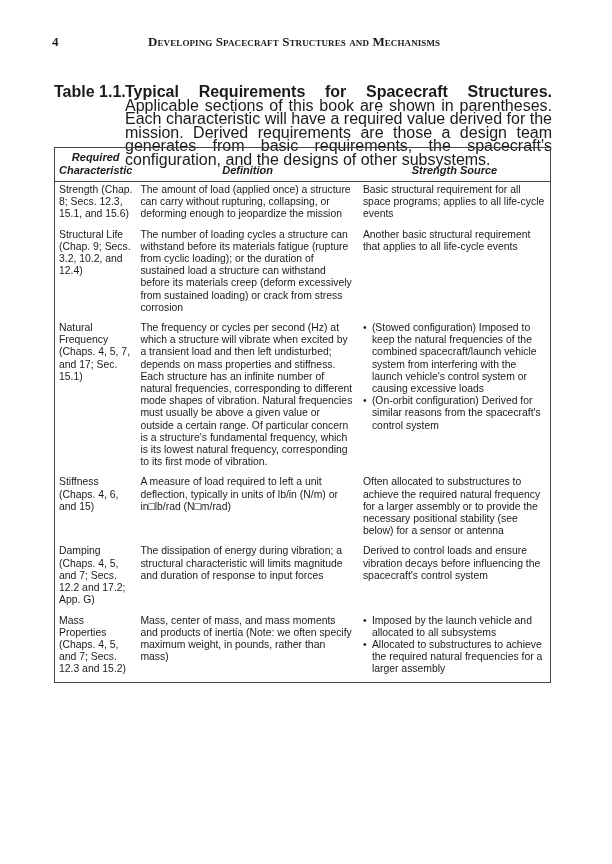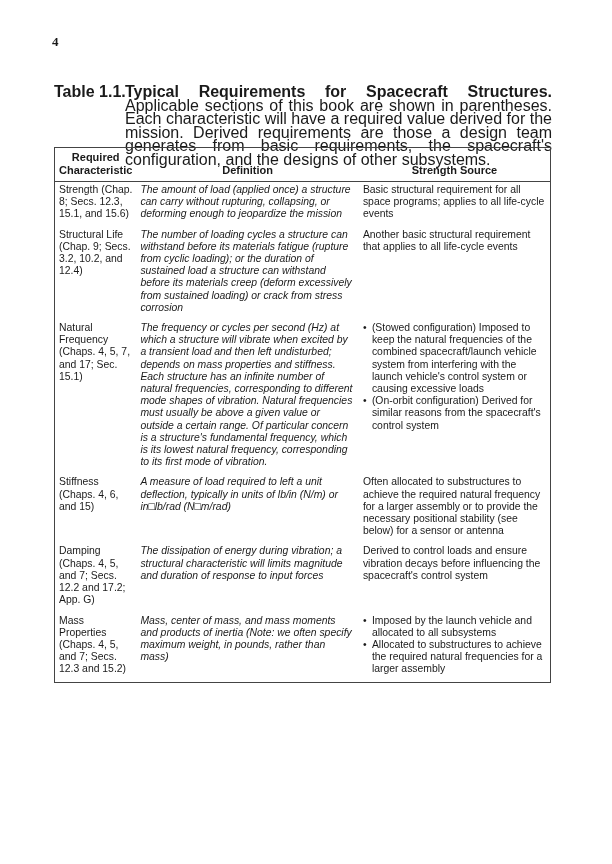--- a/index.html
+++ b/index.html
@@ -5,37 +5,38 @@
   html, body { margin: 0; padding: 0; background: #ffffff; }
   body { width: 612px; height: 864px; position: relative; overflow: hidden; color: #1a1a1a; }
   .running-head { position: absolute; top: 34px; left: 0; width: 612px; height: 20px; }
   .page-num { position: absolute; left: 52px; top: 0; font-family: "Liberation Serif", serif; font-weight: bold; font-size: 13px; }
   .book-title { position: absolute; left: 148px; top: 0; font-family: "Liberation Serif", serif; font-weight: bold; font-size: 13px; font-variant: small-caps; letter-spacing: 0.1px; }
   .caption { position: absolute; top: 85px; left: 54px; width: 498px; font-family: "Liberation Sans", sans-serif; font-size: 16px; line-height: 13.5px; }
   .caption .cap-label { position: absolute; left: 0; top: 0; font-weight: bold; }
   .caption .cap-text { margin-left: 71px; text-align: justify; }
   .caption .cap-bold { font-weight: bold; }
   table.req { position: absolute; top: 147px; left: 54px; width: 497px; border-collapse: collapse; border: 1.3px solid #444; font-family: "Liberation Sans", sans-serif; font-size: 10.4px; line-height: 12.2px; }
-  table.req th { font-weight: bold; font-size: 11px; line-height: 13px; padding: 3px 4px 4px 4px; border-bottom: 1px solid #444; text-align: center; vertical-align: bottom; }
+  table.req th { font-weight: bold; font-size: 11px; line-height: 13px; padding: 3px 4px 4px 4px; border-bottom: 1px solid #444; text-align: center; vertical-align: bottom; font-style: italic; }
   table.req td { vertical-align: top; padding: 2px 4px 6px 4px; }
   col.c1 { width: 74px; }
   col.c2 { width: 228px; }
   col.c3 { width: 195px; }
-  td.def { padding-left: 8px; font-style: italic; }
+  td.def { padding-left: 8px; }
   td.src { padding-left: 8px; }
   ul.bullets { margin: 0; padding: 0; list-style: none; }
   ul.bullets li { position: relative; padding-left: 9px; }
   ul.bullets li::before { content: "\2022"; position: absolute; left: 0; top: 0; }
   .row-strength td { padding-top: 3px; }
 </style>
 </head>
 <body>
 
 <div class="running-head">
   <span class="page-num">4</span>
+  <span class="book-title">Developing Spacecraft Structures and Mechanisms</span>
 </div>
 
 <div class="caption">
   <span class="cap-label">Table 1.1.</span>
   <div class="cap-text"><span class="cap-bold">Typical Requirements for  Spacecraft Structures.</span><span> Applicable sections of this book are shown in parentheses. Each characteristic will have a required value derived for the mission. Derived requirements are those a design team generates from basic requirements, the spacecraft's configuration, and the designs of other subsystems.</span></div>
 </div>
 
 <table class="req">
   <colgroup>
       <col class="c1">

